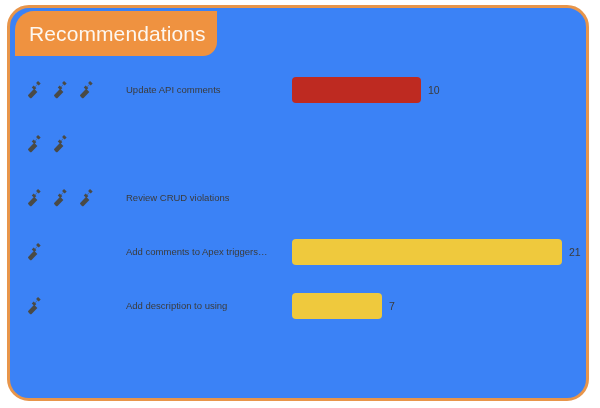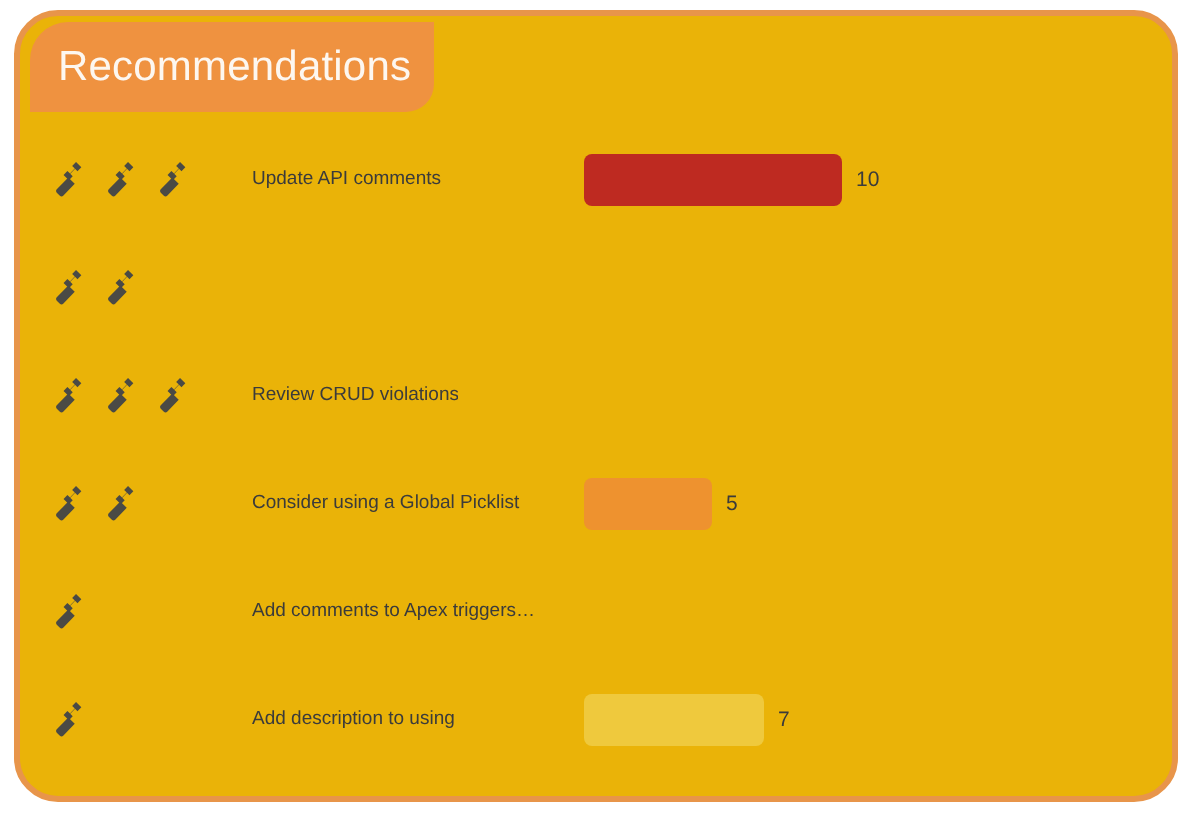--- a/index.html
+++ b/index.html
@@ -20,21 +20,21 @@
     background: #ffffff;
   }
   
   .card {
     position: absolute;
     left: 7px;
     top: 5px;
     width: 582px;
     height: 396px;
     box-sizing: border-box;
-    background: #eab308;
+    background: #3b82f6;
     border: 3px solid #e8954a;
     border-radius: 22px;
   }
   
   .header-tab {
     position: absolute;
     left: 5px;
     top: 3px;
     width: 202px;
     height: 45px;
@@ -224,50 +224,27 @@
         <div class="row">
           <div class="icons-cell">
             <span>
               <svg class="hammer-icon" viewBox="0 0 24 24" aria-hidden="true">
                 <g fill="#4a4a45">
                   <path d="M13.1 2.2 L11.0 4.4 L12.6 5.9 L10.0 8.6 L8.4 7.1 L6.3 9.3 L9.2 12.1 L11.3 9.9 L9.8 8.4 L12.4 5.7 L13.9 7.2 L16.0 5.0 Z"></path>
                   <path d="M8.9 10.6 L2.6 17.1 C2.1 17.6 2.1 18.4 2.6 18.9 L4.3 20.6 C4.8 21.1 5.6 21.1 6.1 20.6 L12.4 14.1 Z"></path>
                 </g>
               </svg>
             </span>
-            <span>
-              <svg class="hammer-icon" viewBox="0 0 24 24" aria-hidden="true">
-                <g fill="#4a4a45">
-                  <path d="M13.1 2.2 L11.0 4.4 L12.6 5.9 L10.0 8.6 L8.4 7.1 L6.3 9.3 L9.2 12.1 L11.3 9.9 L9.8 8.4 L12.4 5.7 L13.9 7.2 L16.0 5.0 Z"></path>
-                  <path d="M8.9 10.6 L2.6 17.1 C2.1 17.6 2.1 18.4 2.6 18.9 L4.3 20.6 C4.8 21.1 5.6 21.1 6.1 20.6 L12.4 14.1 Z"></path>
-                </g>
-              </svg>
-            </span>
-          </div>
-          <div class="label-cell">
-            <span class="label-text">Consider using a Global Picklist</span>
+          </div>
+          <div class="label-cell">
+            <span class="label-text">Add comments to Apex triggers…</span>
           </div>
           <div class="bar-cell">
-            <div class="bar" style="width: 64px; background: rgb(238, 146, 47);"></div>
-            <span class="bar-value">5</span>
-          </div>
-        </div>
-        <div class="row">
-          <div class="icons-cell">
-            <span>
-              <svg class="hammer-icon" viewBox="0 0 24 24" aria-hidden="true">
-                <g fill="#4a4a45">
-                  <path d="M13.1 2.2 L11.0 4.4 L12.6 5.9 L10.0 8.6 L8.4 7.1 L6.3 9.3 L9.2 12.1 L11.3 9.9 L9.8 8.4 L12.4 5.7 L13.9 7.2 L16.0 5.0 Z"></path>
-                  <path d="M8.9 10.6 L2.6 17.1 C2.1 17.6 2.1 18.4 2.6 18.9 L4.3 20.6 C4.8 21.1 5.6 21.1 6.1 20.6 L12.4 14.1 Z"></path>
-                </g>
-              </svg>
-            </span>
-          </div>
-          <div class="label-cell">
-            <span class="label-text">Add comments to Apex triggers…</span>
+            <div class="bar" style="width: 270px; background: rgb(239, 201, 61);"></div>
+            <span class="bar-value">21</span>
           </div>
         </div>
         <div class="row">
           <div class="icons-cell">
             <span>
               <svg class="hammer-icon" viewBox="0 0 24 24" aria-hidden="true">
                 <g fill="#4a4a45">
                   <path d="M13.1 2.2 L11.0 4.4 L12.6 5.9 L10.0 8.6 L8.4 7.1 L6.3 9.3 L9.2 12.1 L11.3 9.9 L9.8 8.4 L12.4 5.7 L13.9 7.2 L16.0 5.0 Z"></path>
                   <path d="M8.9 10.6 L2.6 17.1 C2.1 17.6 2.1 18.4 2.6 18.9 L4.3 20.6 C4.8 21.1 5.6 21.1 6.1 20.6 L12.4 14.1 Z"></path>
                 </g>

